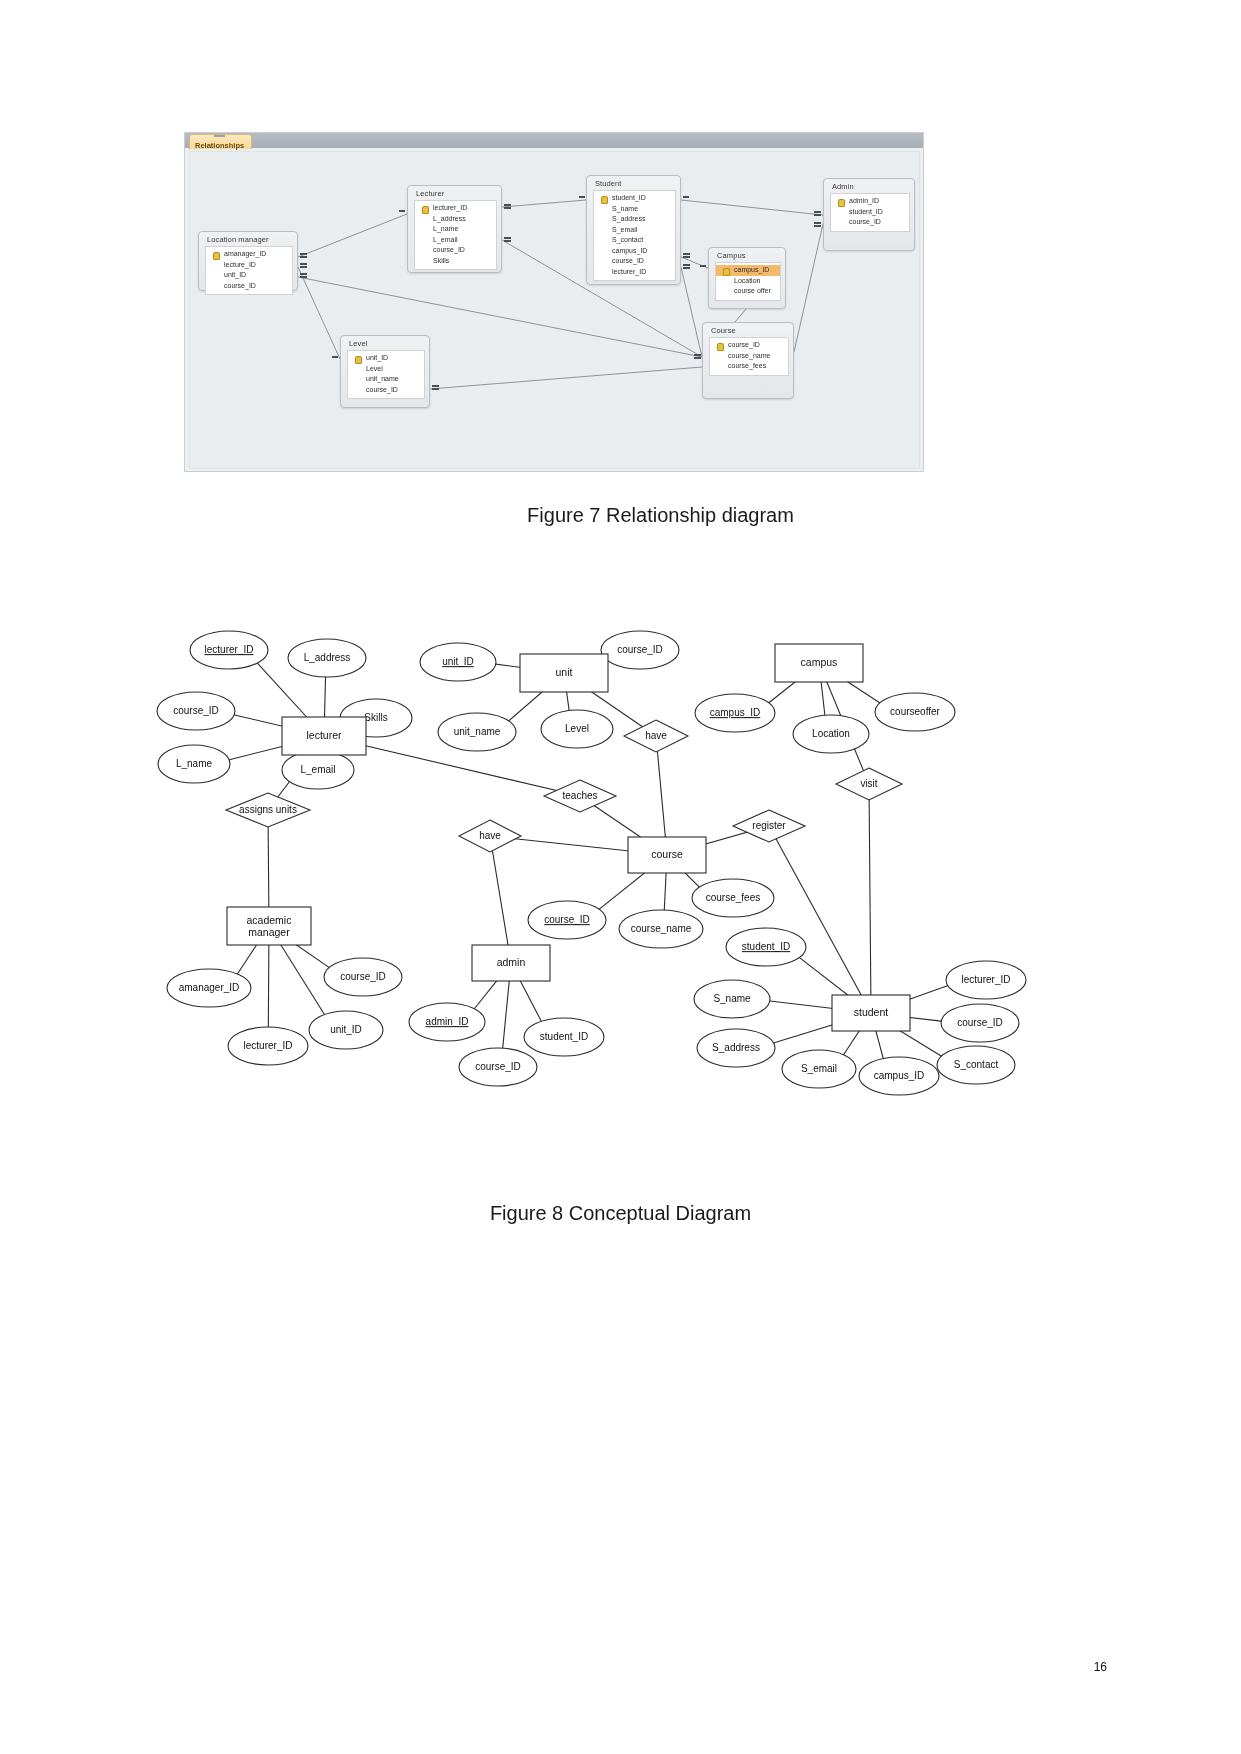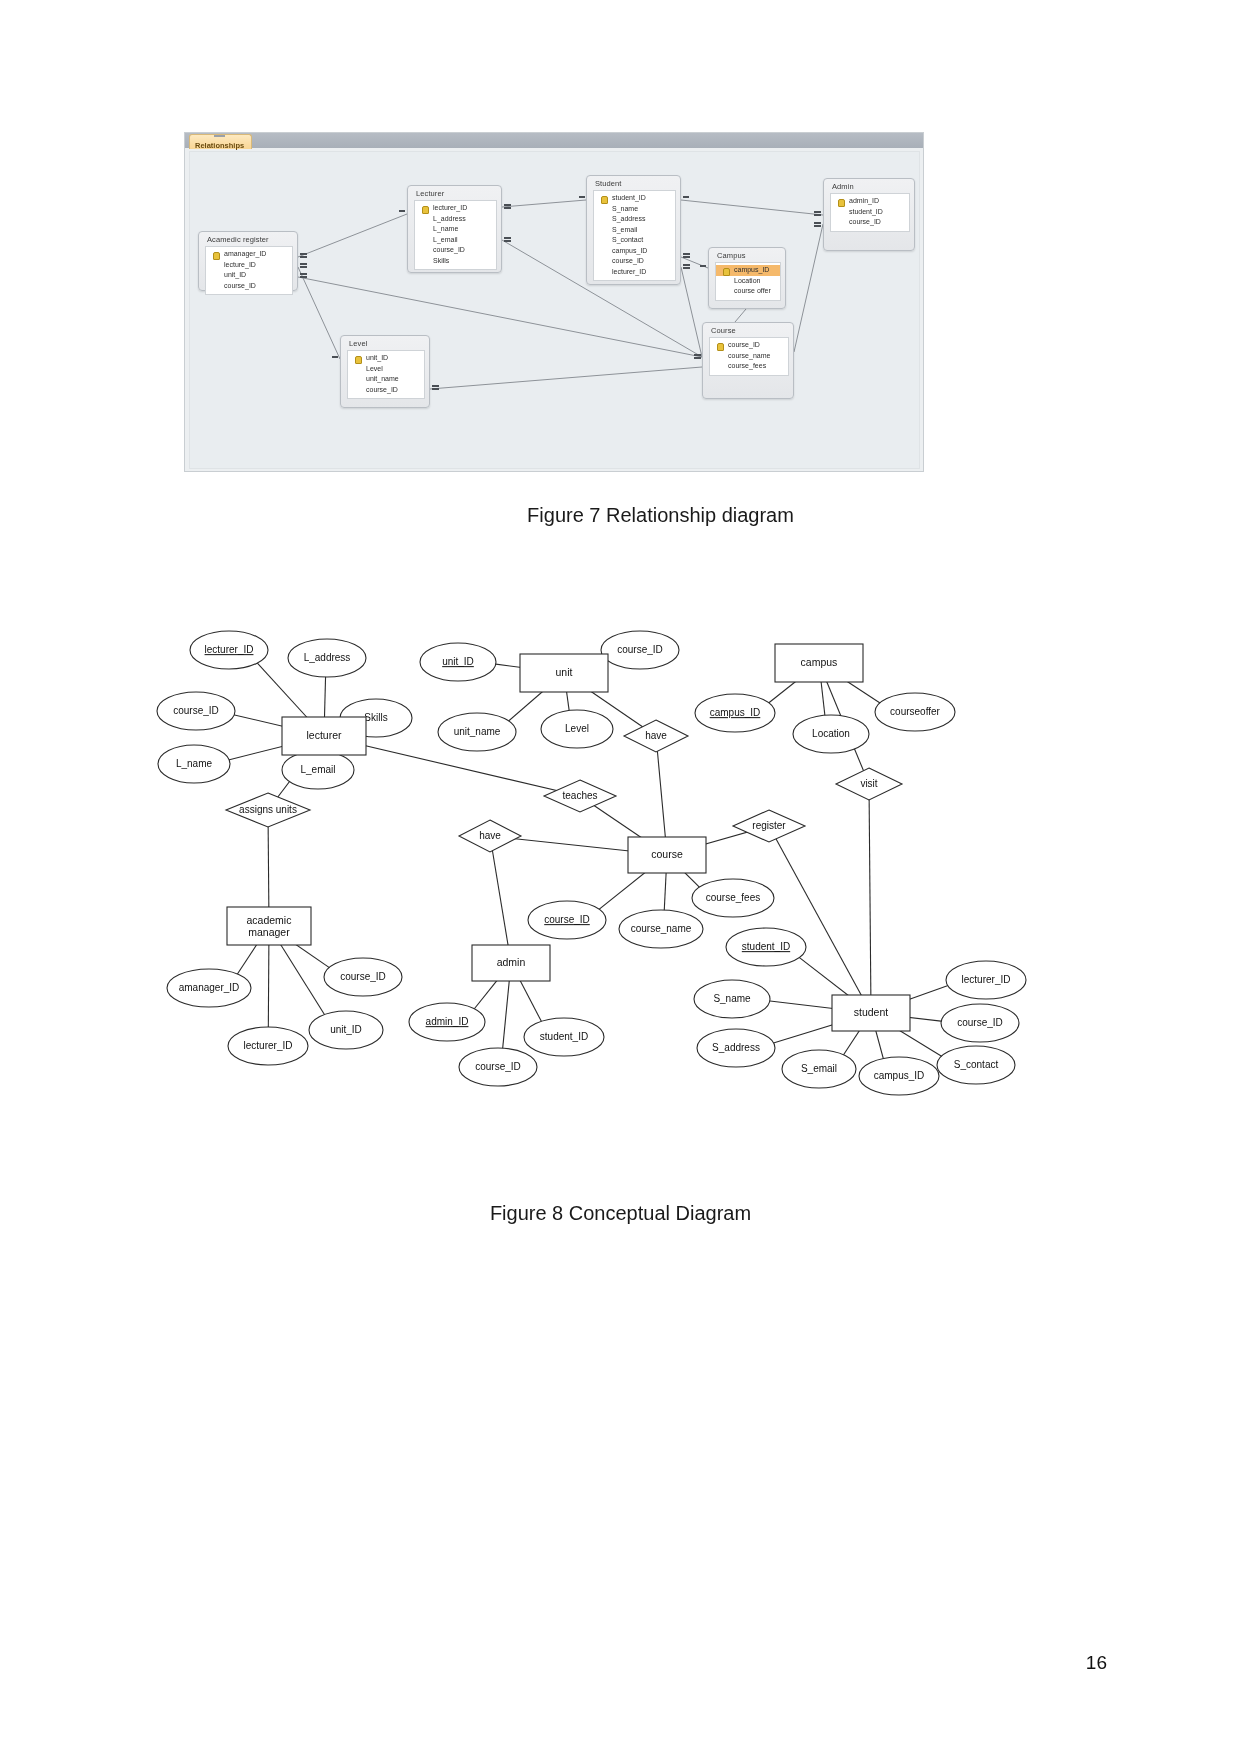--- a/index.html
+++ b/index.html
@@ -135,21 +135,21 @@
   .er-shape { fill: #ffffff; stroke: #2b2b2b; stroke-width: 1.1; }
   .er-line  { stroke: #2b2b2b; stroke-width: 1.1; fill: none; }
   .er-text  { font-family: "Liberation Sans", sans-serif; font-size: 10px; fill: #111; text-anchor: middle; dominant-baseline: middle; }
   .er-text.ent { font-size: 10.5px; }
 
   
   #page-number {
     position: absolute;
     right: 134px;
     bottom: 80px;
-    font-size: 19px;
+    font-size: 12px;
     color: #111;
   }
 </style>
 </head>
 <body>
 
 <div id="access-window">
   <div id="access-tabbar">
     <div id="access-tab">
       <span class="tab-glyph"></span>
@@ -207,21 +207,21 @@
           <rect x="624" y="73" width="7" height="2"></rect>
         <rect x="242" y="233" width="7" height="2"></rect>
           <rect x="242" y="236" width="7" height="2"></rect>
         <rect x="142" y="204" width="6" height="2"></rect>
         <rect x="504" y="202" width="7" height="2"></rect>
           <rect x="504" y="205" width="7" height="2"></rect>
       </g>
     </svg>
     <div id="acc-tables">
         <div class="acc-table" style="left: 8px; top: 79px; width: 100px; height: 60px;">
-          <div class="acc-title">Acamedic register</div>
+          <div class="acc-title">Location manager</div>
           <div class="acc-fieldbox">
             <div class="acc-field pk">amanager_ID</div>
             <div class="acc-field">lecture_ID</div>
             <div class="acc-field">unit_ID</div>
             <div class="acc-field">course_ID</div>
           </div>
         </div>
         <div class="acc-table" style="left: 217px; top: 33px; width: 95px; height: 88px;">
           <div class="acc-title">Lecturer</div>
           <div class="acc-fieldbox">

